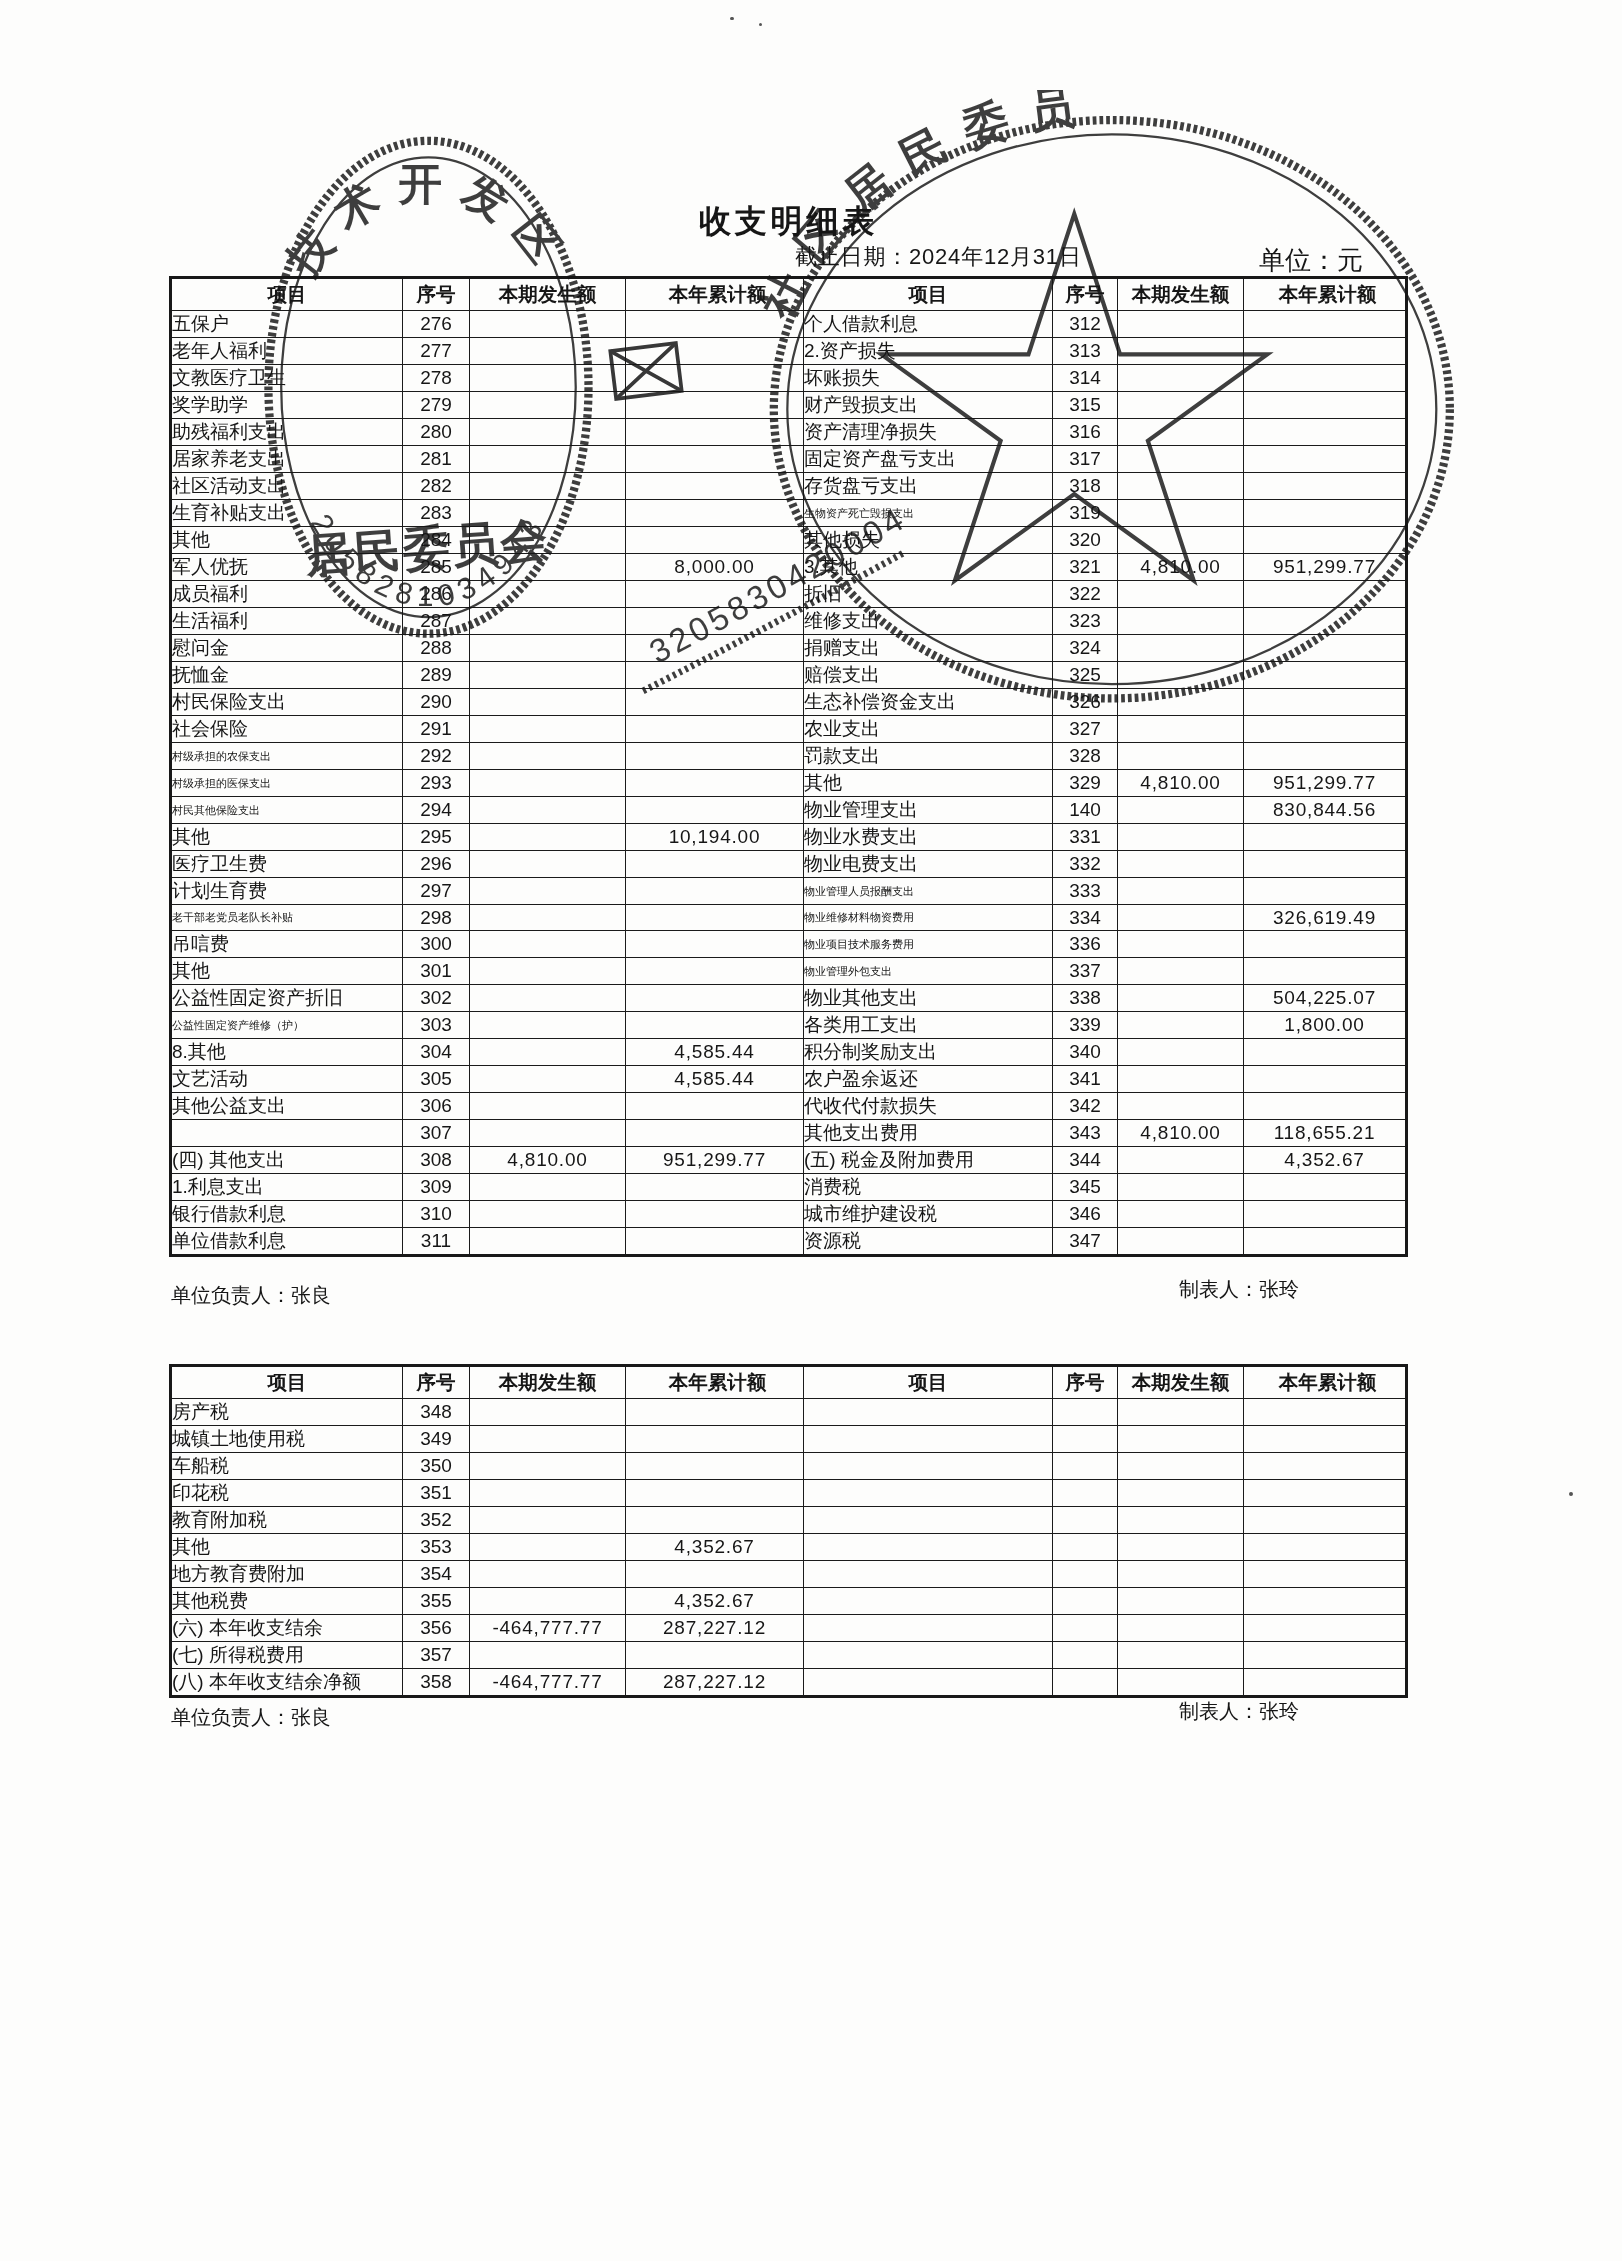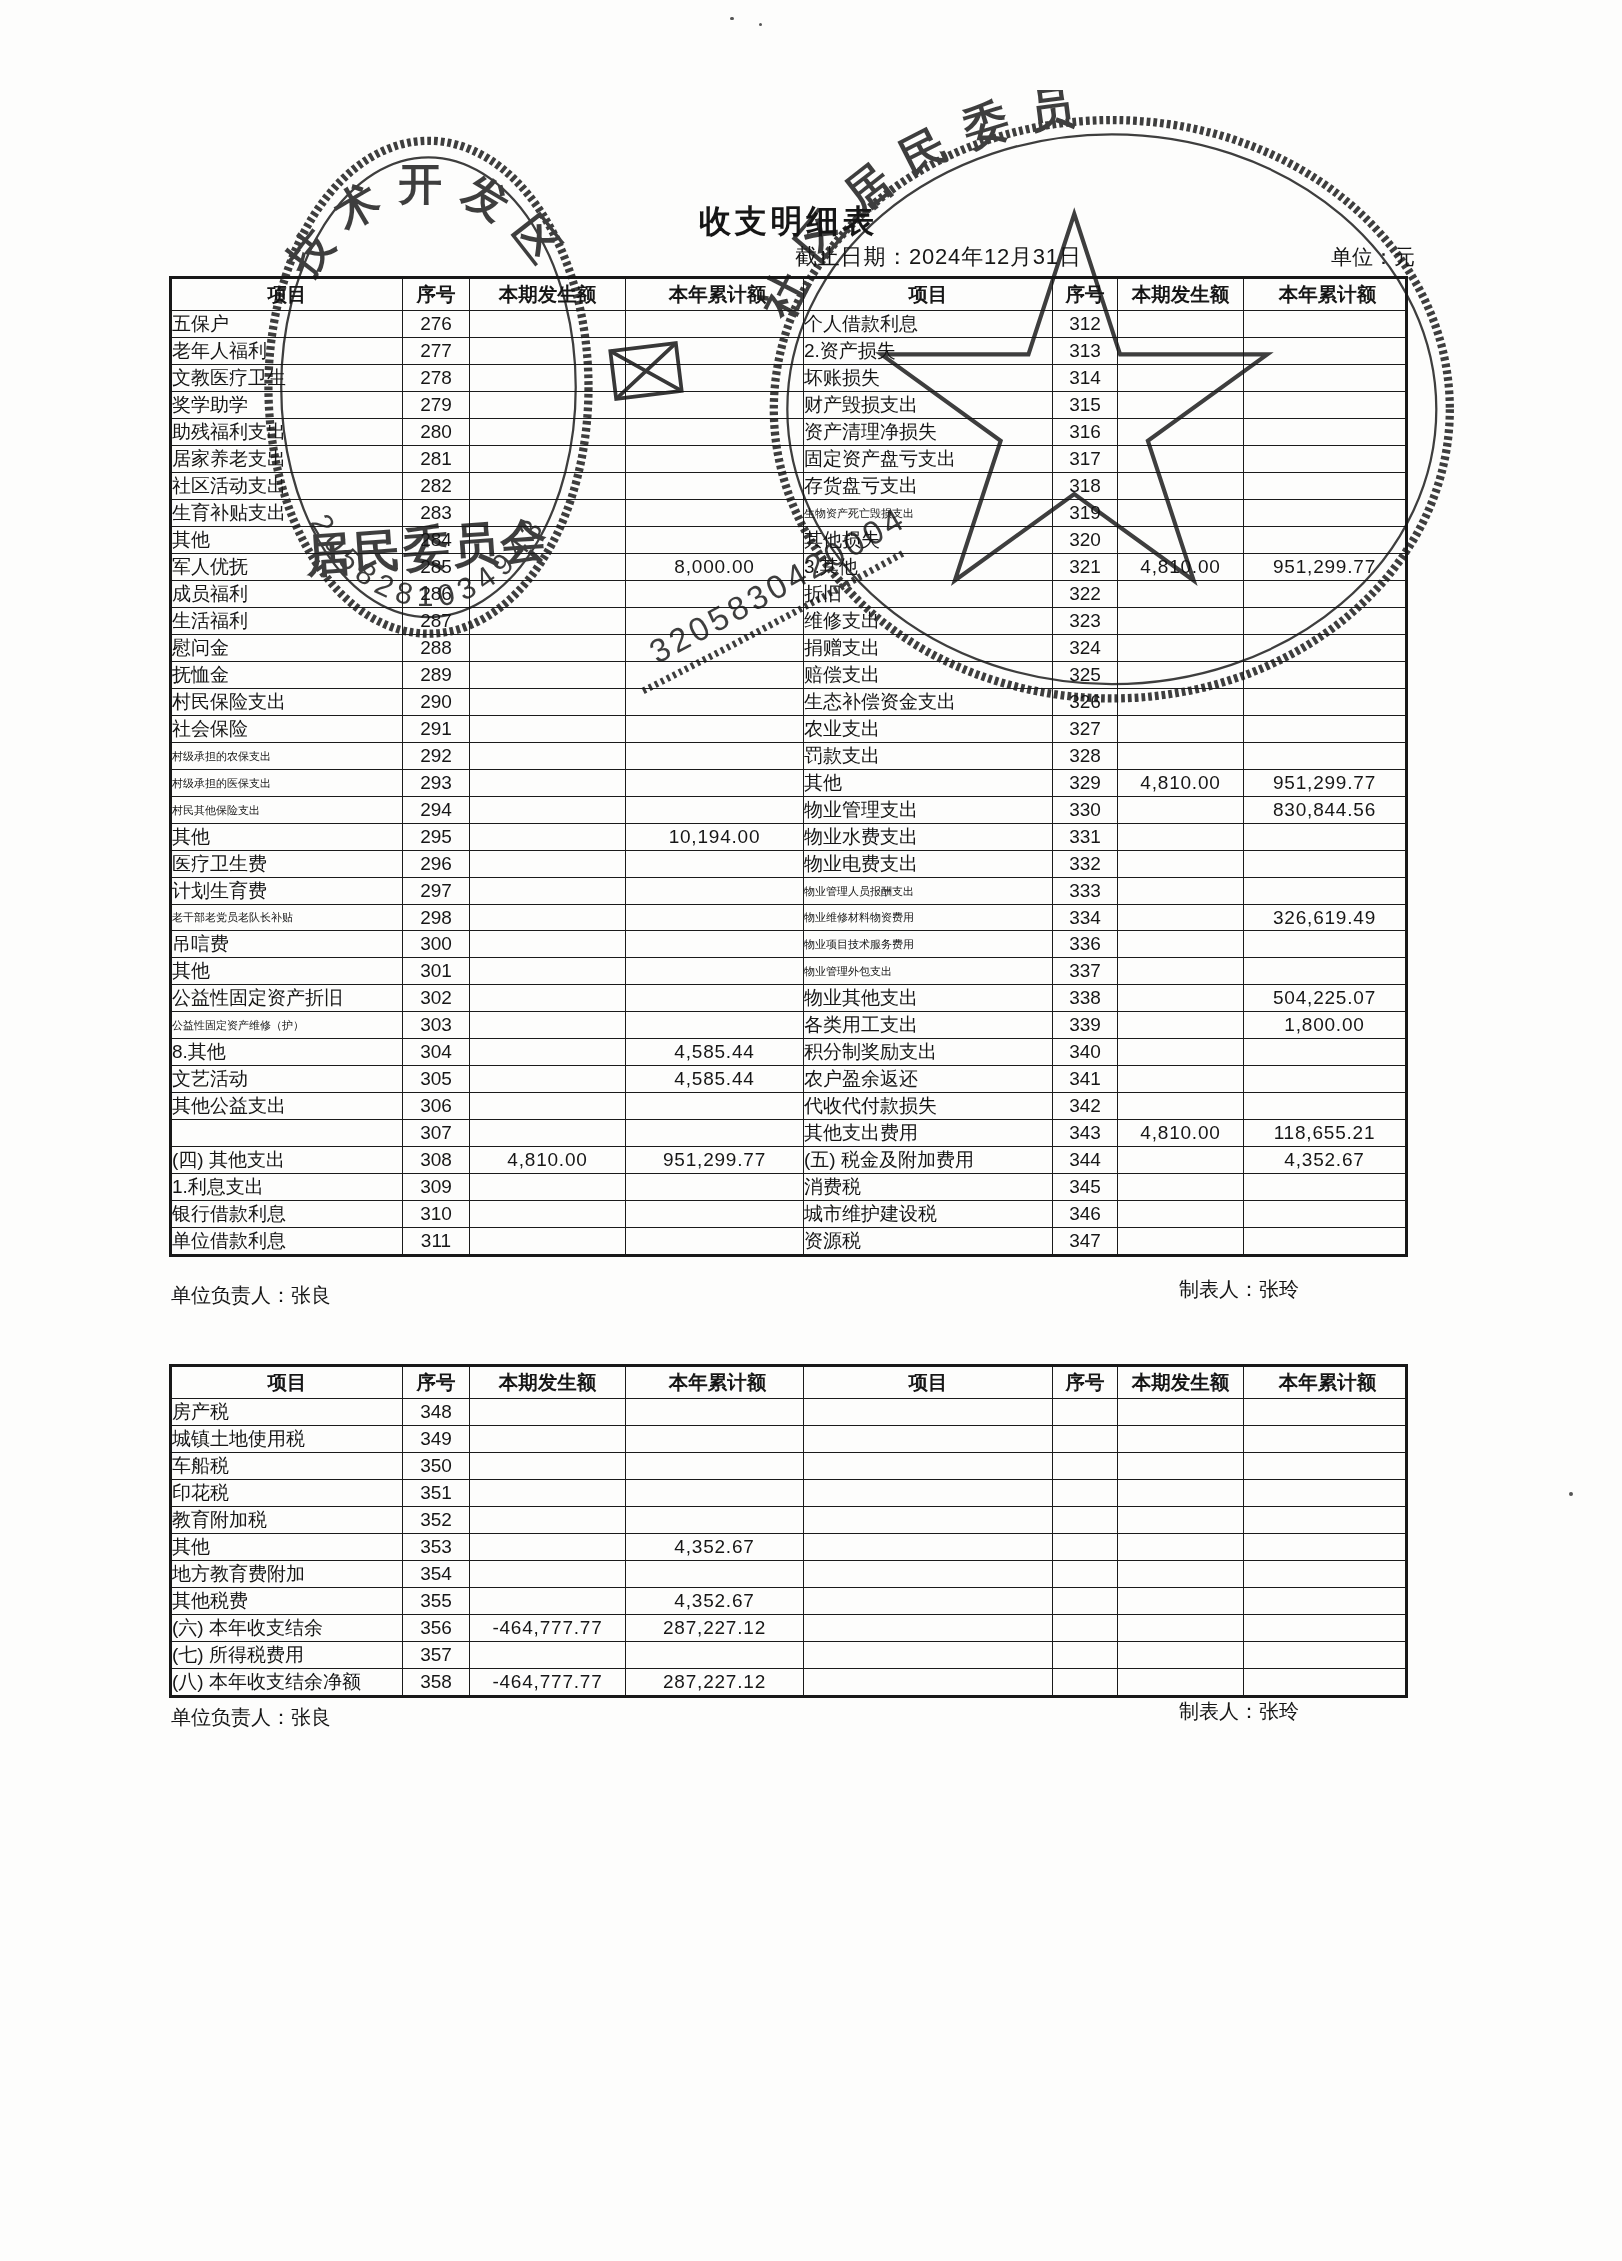--- a/index.html
+++ b/index.html
@@ -1,20 +1,20 @@
 <!DOCTYPE html>
 <html style="font-size:12px"><head>
 <meta charset="utf-8">
 <style>
   html,body{margin:0;padding:0;background:#e8e8e8;}
   .page{position:relative;width:1623px;height:2261px;background:#fdfdfc;margin:0 auto;
         font-family:"Liberation Sans", sans-serif;color:#161616;overflow:hidden;}
   .title{position:absolute;left:699px;top:200px;font-size:32px;font-weight:600;letter-spacing:3.8px;}
   .meta-date{position:absolute;left:795px;top:242px;font-size:22px;letter-spacing:0.8px;}
-  .meta-unit{position:absolute;left:1331px;top:243px;font-size:21px;}
+  .meta-unit{position:absolute;left:1259px;top:243px;font-size:26px;}
   table.fin{position:absolute;left:169px;border-collapse:collapse;table-layout:fixed;width:1236px;
             background:transparent;}
   #table1{top:276px;}
   #table2{top:1364px;}
   table.fin{border:3.8px solid #181818;}
   table.fin th, table.fin td{border:1.8px solid #1b1b1b;padding:0;overflow:hidden;white-space:nowrap;}
   table.fin th{height:31px;font-size:19.5px;font-weight:600;text-align:center;}
   table.fin th.h-cum{text-align:center;padding-left:6px;}
   #table1 td{height:25px;}
   #table2 td{height:25px;}
@@ -245,21 +245,21 @@
           <td class="c-seq">329</td>
           <td class="c-num">4,810.00</td>
           <td class="c-num">951,299.77</td>
         </tr>
         <tr>
           <td class="c-label lv2 small">村民其他保险支出</td>
           <td class="c-seq">294</td>
           <td class="c-num"></td>
           <td class="c-num"></td>
           <td class="c-label lv4">物业管理支出</td>
-          <td class="c-seq">330</td>
+          <td class="c-seq">140</td>
           <td class="c-num"></td>
           <td class="c-num">830,844.56</td>
         </tr>
         <tr>
           <td class="c-label lv1">其他</td>
           <td class="c-seq">295</td>
           <td class="c-num"></td>
           <td class="c-num">10,194.00</td>
           <td class="c-label lv5">物业水费支出</td>
           <td class="c-seq">331</td>

